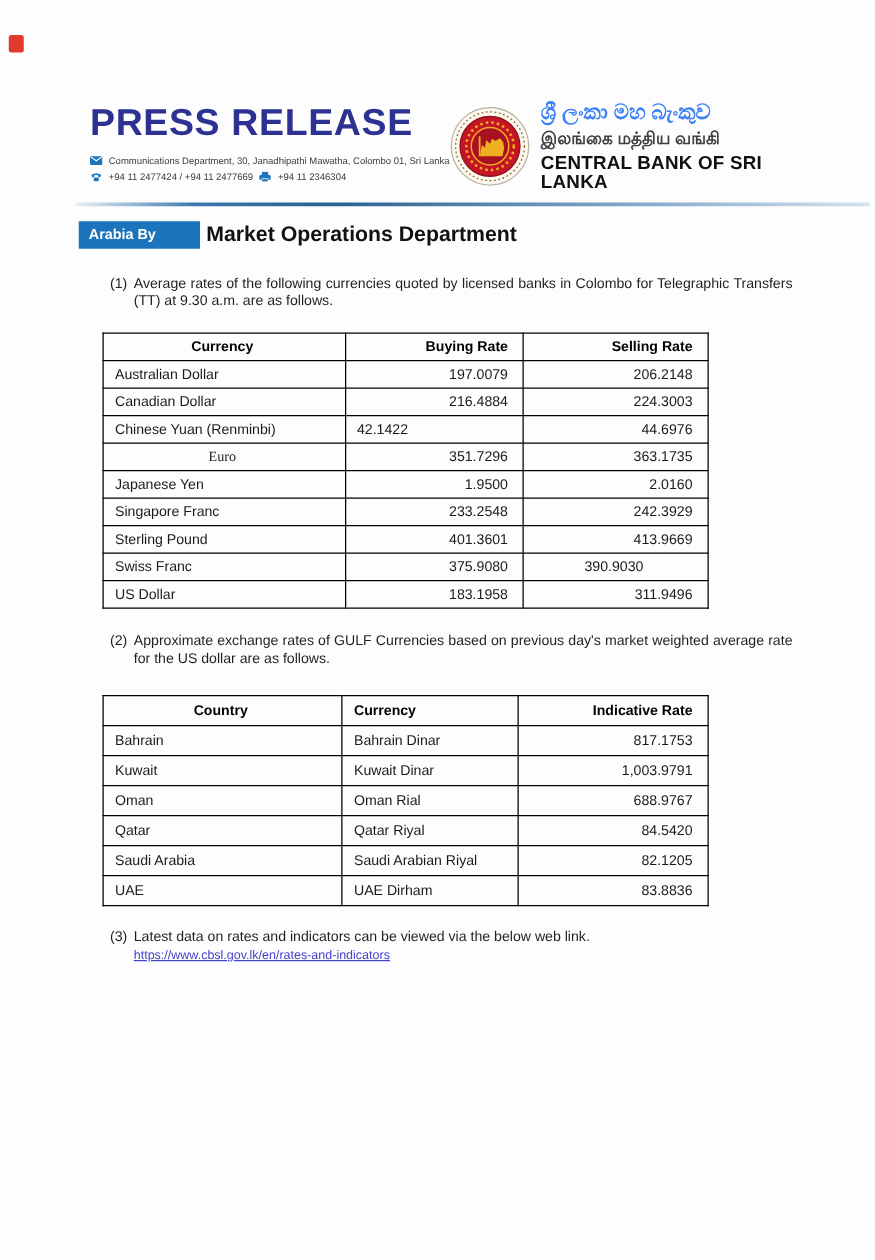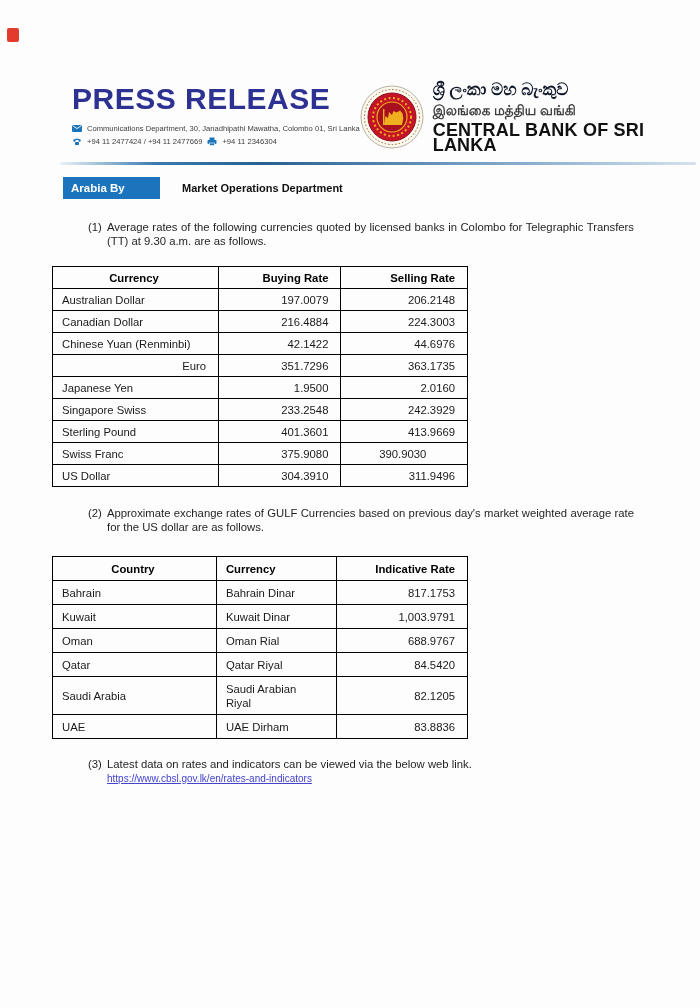--- a/index.html
+++ b/index.html
@@ -14,41 +14,41 @@
   .red-marker { position:absolute; left:7px; top:28px; width:12px; height:14px; background:#e23b2e; border-radius:2px; }
 
   .header { display:flex; justify-content:space-between; align-items:flex-start; margin:84px 38px 0 72px; }
   .title { font-size:30px; font-weight:bold; color:#2c3192; letter-spacing:0.5px; line-height:1; margin-bottom:8px; }
   .contact-line { display:flex; align-items:center; gap:5px; font-size:7.6px; color:#3c3c3c; line-height:13px; white-space:nowrap; }
   .cicon { width:10px; height:9px; flex:none; display:inline-block; }
   .cicon svg { display:block; }
 
   .hright { display:flex; align-items:center; gap:9px; margin-top:-4px; }
   .banknames { display:flex; flex-direction:column; }
-  .name-si { font-size:17px; font-weight:bold; color:#0f172a; line-height:20px; }
+  .name-si { font-size:17px; font-weight:bold; color:#3b82f6; line-height:20px; }
   .name-ta { font-size:13.5px; font-weight:bold; color:#3f3f3f; line-height:17px; margin-top:2px; }
-  .name-en { font-size:18px; font-weight:bold; color:#111; line-height:15px; margin-top:4px; letter-spacing:0.2px; }
+  .name-en { font-size:15px; font-weight:bold; color:#111; line-height:15px; margin-top:4px; letter-spacing:0.2px; }
 
   .separator { height:3px; margin:9px 4px 0 60px;
     background:linear-gradient(90deg,#eaf0f6 0%,#3a7ab0 15%,#28618f 32%,#86abcd 72%,#d5e2ee 100%);
     border-radius:2px; }
 
   .meta { margin:12px 0 0 63px; }
   .meta-row { display:flex; align-items:center; margin-bottom:5px; }
   .meta-label { width:89px; background:#1c75bc; color:#fff; font-weight:bold; font-size:11.5px; line-height:14px; padding:4px 0 4px 8px; }
-  .meta-value { margin-left:22px; font-weight:bold; font-size:11px; color:#111; }
+  .meta-value { margin-left:5px; font-weight:bold; font-size:17px; color:#111; }
 
   .para { display:flex; margin:0 66px 0 88px; font-size:11.3px; line-height:14px; color:#1f1f1f; }
   .para .num { width:19px; flex:none; }
   .para .body { flex:1; text-align:justify; }
   .p1 { margin-top:21px; }
   .p2 { margin-top:19px; }
   .p3 { margin-top:18px; }
 
-  table { border-collapse:collapse; margin:18px 0 0 52px; width:416px; font-size:11.3px; table-layout:fixed; }
+  table { border-collapse:collapse; margin:18px 0 0 82px; width:485px; font-size:11.3px; table-layout:fixed; }
   th, td { border:1px solid #000; padding:3.5px 12px 3.5px 9px; line-height:14px; overflow:hidden; }
   th { font-weight:bold; color:#000; }
   #table2 { margin-top:22px; }
   #table2 th, #table2 td { padding-top:4.5px; padding-bottom:4.5px; }
   #table1 col.c1 { width:40%; } #table1 col.c2 { width:29.5%; } #table1 col.c3 { width:30.5%; }
   #table2 col.c1 { width:39.5%; } #table2 col.c2 { width:29%; } #table2 col.c3 { width:31.5%; }
 
   .link-line { margin:1px 66px 0 107px; font-size:10px; line-height:14px; }
   a.weblink { color:#4343cd; text-decoration:underline; }
 
@@ -146,51 +146,51 @@
         <td style="text-align: right;">197.0079</td>
         <td style="text-align: right;">206.2148</td>
       </tr>
       <tr>
         <td style="text-align: left;">Canadian Dollar</td>
         <td style="text-align: right;">216.4884</td>
         <td style="text-align: right;">224.3003</td>
       </tr>
       <tr>
         <td style="text-align: left;">Chinese Yuan (Renminbi)</td>
-        <td style="text-align: right;">42.1422</td>
+        <td style="">42.1422</td>
         <td style="text-align: right;">44.6976</td>
       </tr>
       <tr>
-        <td style="text-align: right;">Euro</td>
+        <td style="text-align: center; font-family: Liberation Serif, serif;">Euro</td>
         <td style="text-align: right;">351.7296</td>
         <td style="text-align: right;">363.1735</td>
       </tr>
       <tr>
         <td style="text-align: left;">Japanese Yen</td>
         <td style="text-align: right;">1.9500</td>
         <td style="text-align: right;">2.0160</td>
       </tr>
       <tr>
-        <td style="text-align: left;">Singapore Swiss</td>
+        <td style="text-align: left;">Singapore Franc</td>
         <td style="text-align: right;">233.2548</td>
         <td style="text-align: right;">242.3929</td>
       </tr>
       <tr>
         <td style="text-align: left;">Sterling Pound</td>
         <td style="text-align: right;">401.3601</td>
         <td style="text-align: right;">413.9669</td>
       </tr>
       <tr>
         <td style="text-align: left;">Swiss Franc</td>
         <td style="text-align: right;">375.9080</td>
         <td style="text-align: center;">390.9030</td>
       </tr>
       <tr>
         <td style="text-align: left;">US Dollar</td>
-        <td style="text-align: right;">304.3910</td>
+        <td style="text-align: right;">183.1958</td>
         <td style="text-align: right;">311.9496</td>
       </tr>
     </tbody>
   </table>
 
 <div class="para p2">
   <span class="num">(2)</span>
   <span class="body">Approximate exchange rates of GULF Currencies based on previous day's market weighted average rate for the US dollar are as follows.</span>
 </div>
 

